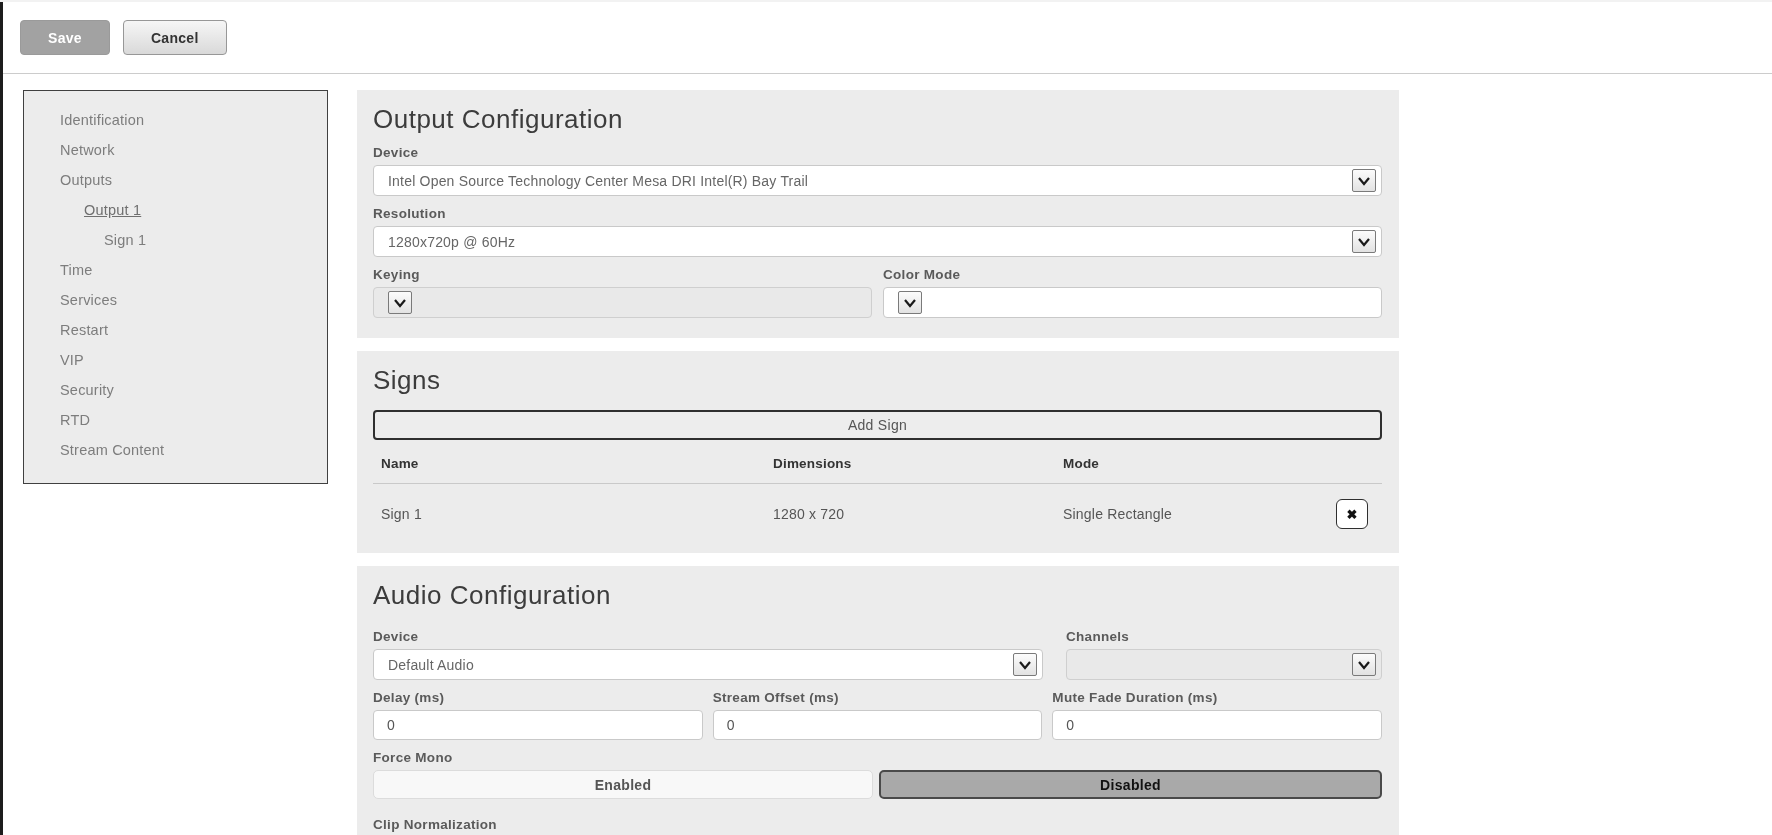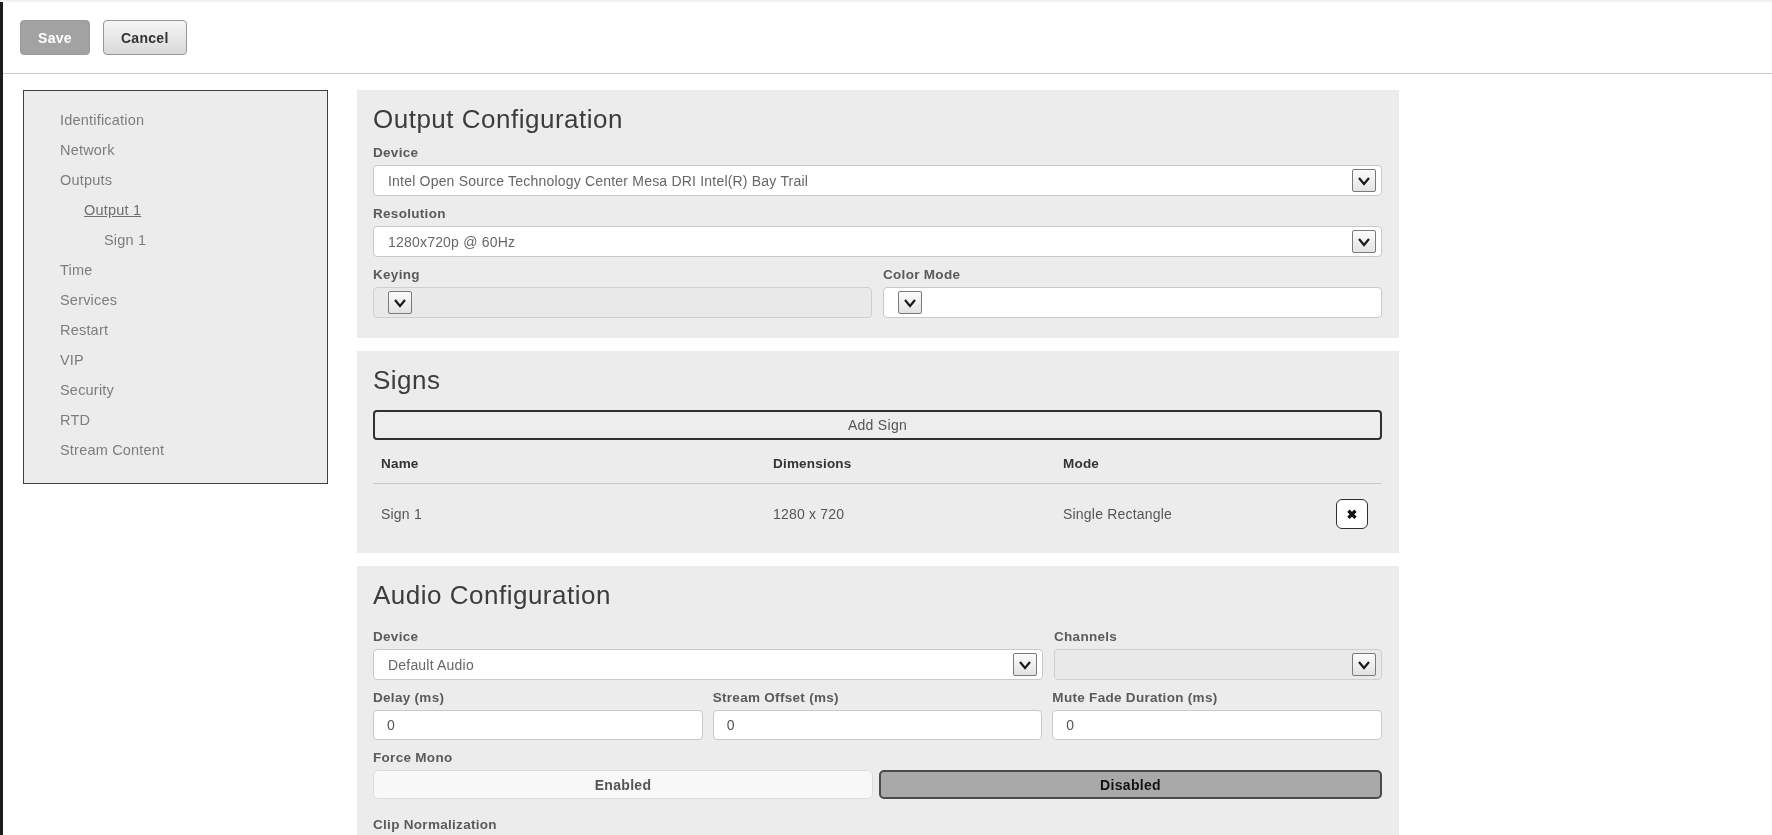--- a/index.html
+++ b/index.html
@@ -14,21 +14,21 @@
     letter-spacing: 0.2px;
   }
   .left-edge {
     position: absolute; left: 0; top: 0; bottom: 0; width: 3px;
     background: #1d1d1d;
   }
   
   .toolbar { padding: 18px 0 0 20px; display: flex; gap: 13px; }
   .btn {
     height: 35px; border-radius: 4px; font-weight: bold; font-size: 14px;
-    padding: 0 17px; cursor: pointer; letter-spacing: 0.3px;
+    padding: 0 27px; cursor: pointer; letter-spacing: 0.3px;
     font-family: "Liberation Sans", sans-serif;
   }
   .btn-save {
     background: #a2a2a2; color: #ffffff; border: 1px solid #9a9a9a;
   }
   .btn-cancel {
     background: linear-gradient(#f6f6f6, #d9d9d9); color: #333;
     border: 1px solid #979797;
   }
   .rule { border: none; border-top: 1px solid #cccccc; margin-top: 18px; }
@@ -90,21 +90,21 @@
   .signs-row .cell { font-size: 14px; color: #555; }
   .del-btn {
     width: 32px; height: 30px; background: #ffffff; border: 1.5px solid #2f2f2f;
     border-radius: 6px; font-size: 13px; font-weight: bold; color: #111;
     cursor: pointer; display: flex; align-items: center; justify-content: center;
   }
 
   
   .audio-device-row { display: flex; gap: 11px; }
   .audio-device-row .dev-col { width: 670px; flex: none; }
-  .audio-device-row .chan-col { flex: 1; }
+  .audio-device-row .chan-col { flex: 1; margin-left: 12px; }
   .three-col { display: flex; gap: 10px; align-items: flex-end; }
   .three-col > div { flex: 1; }
 
   
   .toggle { display: flex; gap: 6px; }
   .toggle .seg {
     height: 29px; display: flex; align-items: center; justify-content: center;
     font-size: 14px; border-radius: 5px; cursor: pointer; letter-spacing: 0.3px;
   }
   .toggle .seg-on { width: 500px; flex: none; background: #f8f8f8; border: 1px solid #dcdcdc; color: #555; font-weight: bold; }

